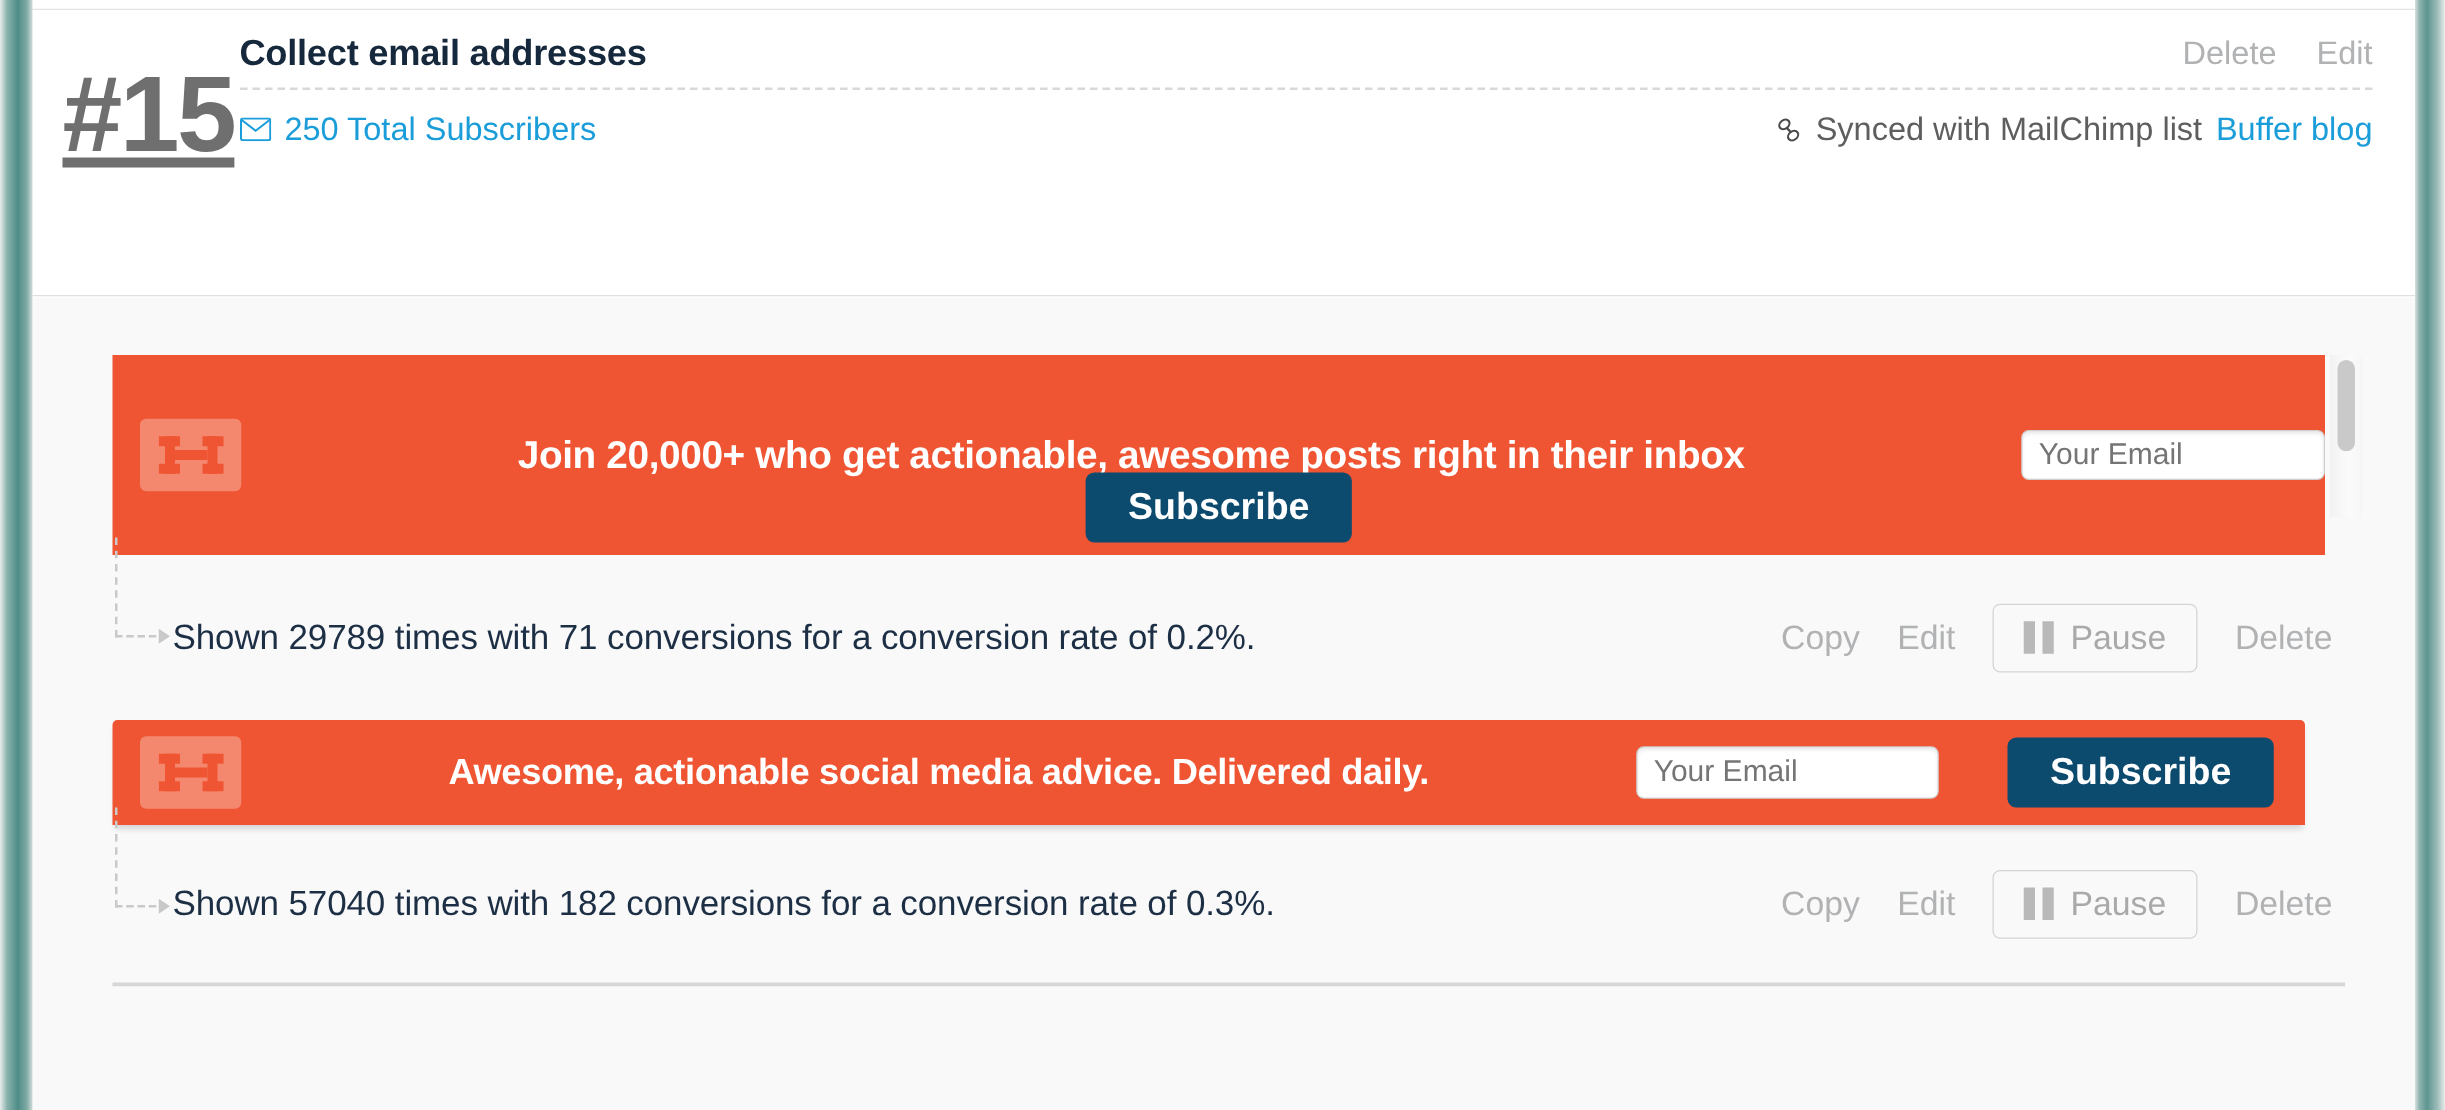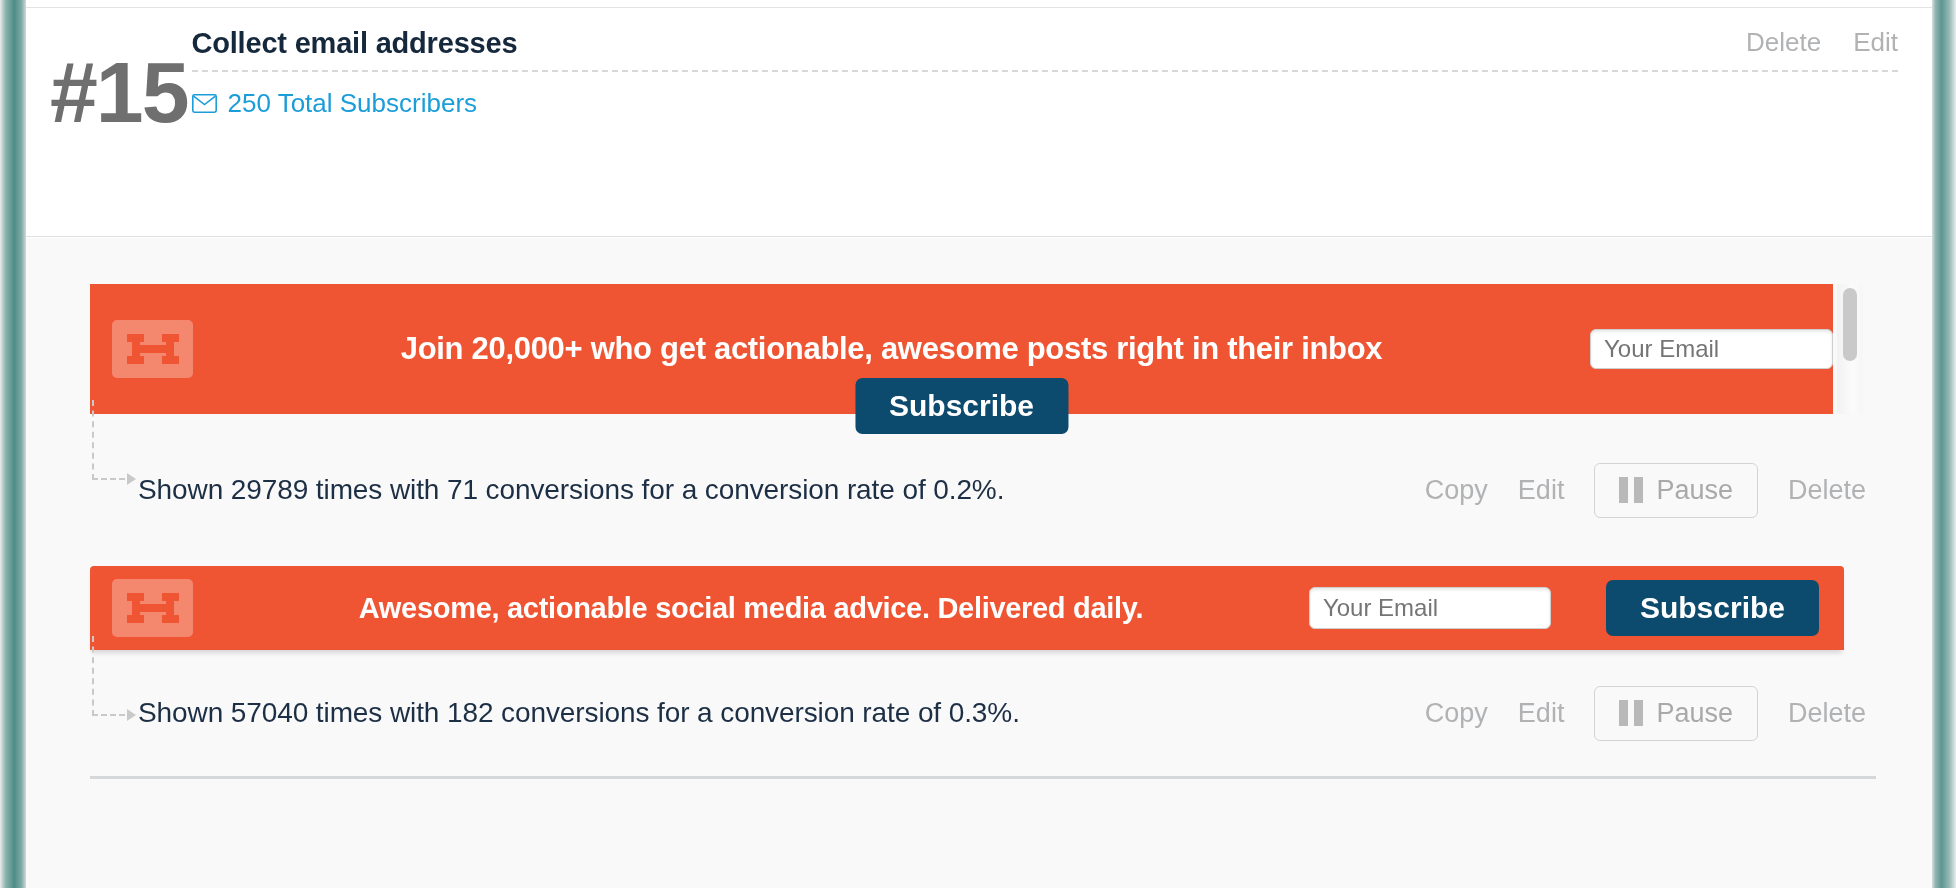--- a/index.html
+++ b/index.html
@@ -65,20 +65,21 @@
 
   .rank-number {
     font-size: 86px;
     font-weight: bold;
     color: #6f6f6f;
     line-height: 1;
     letter-spacing: -2px;
     margin-top: 22px;
     flex: 0 0 auto;
     font-family: "Liberation Sans", sans-serif;
+    text-decoration: underline;
   }
 
   .header-body {
     flex: 1 1 auto;
     margin-left: 4px;
     position: relative;
   }
 
   .header-top-row {
     display: flex;
@@ -154,22 +155,22 @@
   .bar-block { position: relative; }
 
   .bar {
     position: relative;
     background: #ef5532;
     display: flex;
     align-items: center;
   }
 
   .bar-1 {
-    height: 130px;
-    margin: 0 43px 0 24px;
+    height: 160px;
+    margin: 0 16px 0 24px;
     overflow: visible;
   }
   .bar-2 {
     height: 84px;
     margin: 0 32px 0 24px;
     border-radius: 4px 4px 0 0;
     box-shadow: 0 5px 5px -2px rgba(0,0,0,0.14);
   }
 
   .bar-icon {
@@ -250,21 +251,21 @@
   }
 
   
   .stats-row {
     display: flex;
     align-items: center;
     position: relative;
     padding-left: 72px;
     height: 126px;
   }
-  .row-1 { height: 152px; }
+  .row-1 { height: 132px; }
   .row-2 { height: 126px; }
 
   .elbow {
     position: absolute;
     left: 26px;
     top: -14px;
     width: 42px;
     height: 80px;
     border-left: 2px dashed #c9c9c9;
     border-bottom: 2px dashed #c9c9c9;
@@ -355,20 +356,31 @@
           <div class="subscribers">
             <span class="env-icon">
               <svg width="25" height="19" viewBox="0 0 25 19">
                 <rect x="0.8" y="0.8" width="23.4" height="17.4" rx="1.6" fill="none" stroke="#1b9dd9" stroke-width="1.6"></rect>
                 <path d="M1.6 2.2 L12.5 10.6 L23.4 2.2" fill="none" stroke="#1b9dd9" stroke-width="1.6"></path>
               </svg>
             </span>
             <span>250 Total Subscribers</span>
           </div>
 
+          <div class="synced">
+            <span class="link-icon">
+              <svg width="22" height="22" viewBox="0 0 22 22">
+                <ellipse cx="7.5" cy="6.5" rx="4.4" ry="3.4" transform="rotate(-38 7.5 6.5)" fill="none" stroke="#4a4a4a" stroke-width="1.7"></ellipse>
+                <ellipse cx="14.5" cy="15.5" rx="4.4" ry="3.4" transform="rotate(-38 14.5 15.5)" fill="none" stroke="#4a4a4a" stroke-width="1.7"></ellipse>
+                <line x1="9.5" y1="9.5" x2="12.5" y2="12.5" stroke="#4a4a4a" stroke-width="1.7"></line>
+              </svg>
+            </span>
+            <span>Synced with MailChimp list</span>
+            <a href="#" class="ml-link">Buffer blog</a>
+          </div>
 
         </div>
       </div>
     </div>
   </div>
 
   <div class="body-area">
     <div class="list-wrap">
 
       <div class="bar-block">

